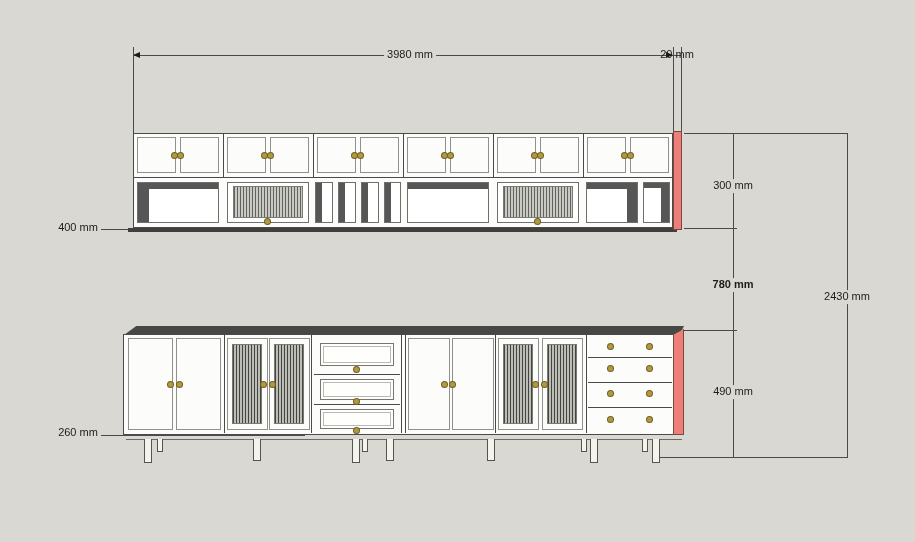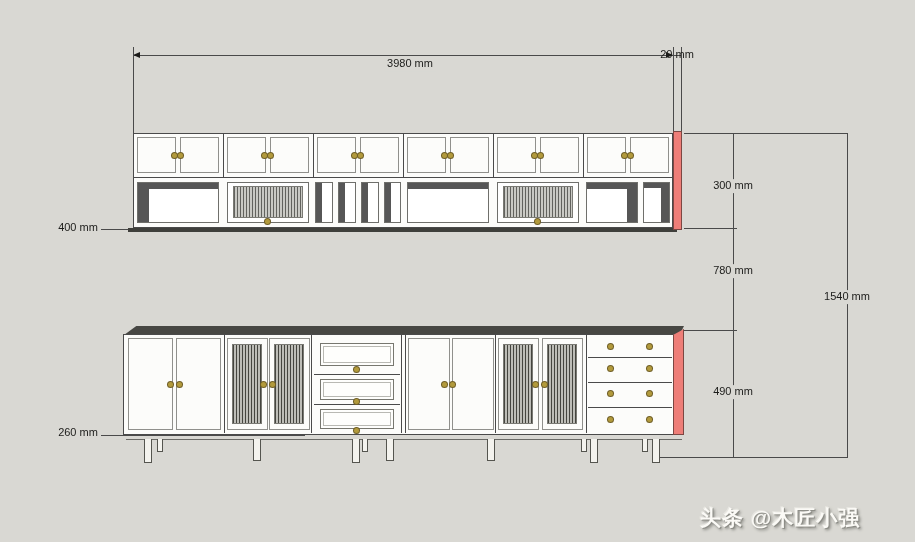--- a/index.html
+++ b/index.html
@@ -35,21 +35,21 @@
 
 <div id="canvas">
 
   <div class="l" style="left:133px;top:55px;width:540px;height:1px;"></div>
   <div class="l" style="left:673px;top:55px;width:9px;height:1px;"></div>
   <div class="arr lft" style="left:133px;top:52px;"></div>
   <div class="arr r" style="left:666px;top:52px;"></div>
   <div class="l" style="left:133px;top:47px;width:1px;height:86px;"></div>
   <div class="l" style="left:673px;top:47px;width:1px;height:84px;"></div>
   <div class="l" style="left:681px;top:47px;width:1px;height:84px;"></div>
-  <div class="dlabel" style="left:410px;top:64px;">3980 mm</div>
+  <div class="dlabel" style="left:410px;top:55px;">3980 mm</div>
   <div class="dlabel nobg" style="left:677px;top:55px;">20 mm</div>
 
   <div class="dlabel nobg" style="left:78px;top:228px;">400 mm</div>
   <div class="l" style="left:101px;top:229px;width:217px;height:1px;"></div>
   <div class="dlabel nobg" style="left:78px;top:433px;">260 mm</div>
   <div class="l" style="left:101px;top:435px;width:204px;height:1px;"></div>
 
   <div class="cabbody" style="left:133px;top:133px;width:540px;height:95px;"></div>
   <div class="l" style="left:134px;top:177px;width:538px;height:1px;"></div>
   <div class="l" style="left:223px;top:134px;width:1px;height:43px;"></div>
@@ -123,23 +123,23 @@
   <div class="dk" style="left:128px;top:228px;width:549px;height:4px;background:#3f3f3b;"></div>
   <div class="red" style="left:673px;top:131px;width:9px;height:99px;"></div>
 
   <div class="l" style="left:684px;top:133px;width:164px;height:1px;"></div>
   <div class="l" style="left:684px;top:228px;width:53px;height:1px;"></div>
   <div class="l" style="left:684px;top:330px;width:53px;height:1px;"></div>
   <div class="l" style="left:660px;top:457px;width:188px;height:1px;"></div>
   <div class="l" style="left:733px;top:133px;width:1px;height:324px;"></div>
   <div class="l" style="left:847px;top:133px;width:1px;height:324px;"></div>
   <div class="dlabel" style="left:733px;top:186px;">300 mm</div>
-  <div class="dlabel" style="left:733px;top:271px;">780 mm</div>
+  <div class="dlabel" style="left:733px;top:285px;font-weight:bold;">780 mm</div>
   <div class="dlabel" style="left:733px;top:392px;">490 mm</div>
-  <div class="dlabel" style="left:847px;top:297px;">1540 mm</div>
+  <div class="dlabel" style="left:847px;top:297px;">2430 mm</div>
 
   <div class="dk" style="left:124px;top:326px;width:560px;height:9px;background:#474743;clip-path:polygon(0 100%,2.2% 0,100% 0,99.2% 100%);"></div>
   <div class="cabbody" style="left:123px;top:334px;width:551px;height:101px;"></div>
   <div class="l" style="left:224px;top:335px;width:1px;height:98px;"></div>
   <div class="l" style="left:311px;top:335px;width:1px;height:98px;"></div>
   <div class="l" style="left:401px;top:335px;width:1px;height:98px;"></div>
   <div class="l" style="left:405px;top:335px;width:1px;height:98px;"></div>
   <div class="l" style="left:495px;top:335px;width:1px;height:98px;"></div>
   <div class="l" style="left:586px;top:335px;width:1px;height:98px;"></div>
 
@@ -196,15 +196,14 @@
   <div class="leg" style="left:253px;top:439px;width:8px;height:22px;"></div>
   <div class="leg" style="left:352px;top:439px;width:8px;height:24px;"></div>
   <div class="leg" style="left:362px;top:439px;width:6px;height:13px;"></div>
   <div class="leg" style="left:386px;top:439px;width:8px;height:22px;"></div>
   <div class="leg" style="left:487px;top:439px;width:8px;height:22px;"></div>
   <div class="leg" style="left:581px;top:439px;width:6px;height:13px;"></div>
   <div class="leg" style="left:590px;top:439px;width:8px;height:24px;"></div>
   <div class="leg" style="left:642px;top:439px;width:6px;height:13px;"></div>
   <div class="leg" style="left:652px;top:439px;width:8px;height:24px;"></div>
 
-  <div class="wm" style="left:700px;top:504px;">头条 @木匠小强</div>
 
 </div>
 
 </body></html>

